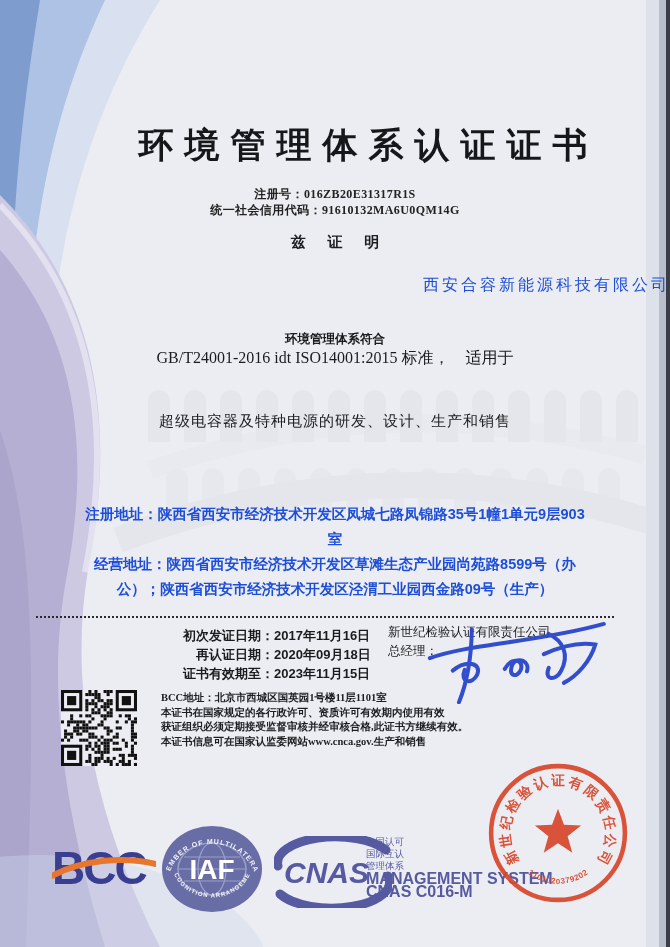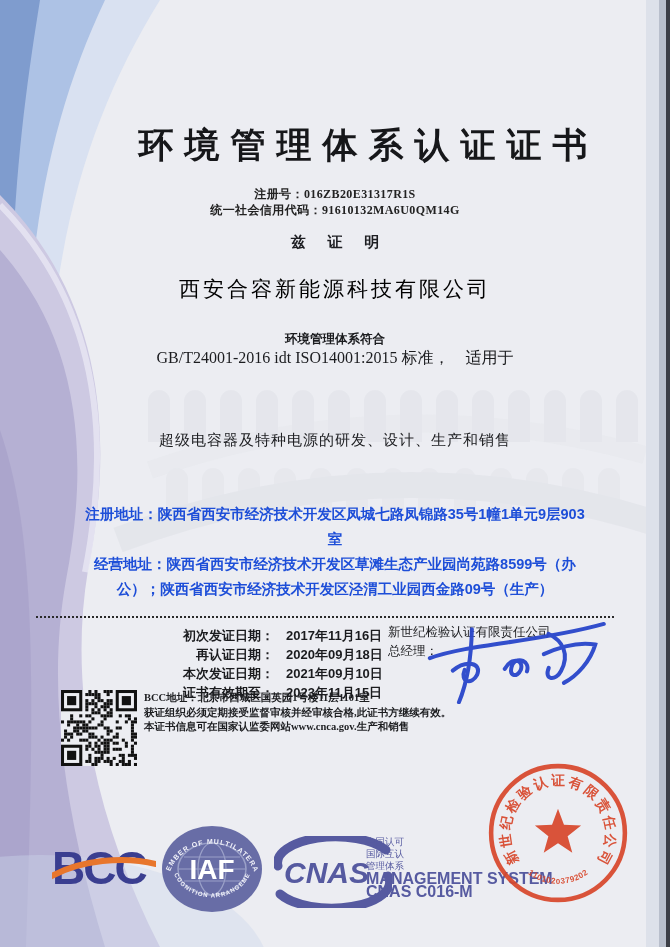--- a/index.html
+++ b/index.html
@@ -9,35 +9,35 @@
     font-family:"Liberation Serif",serif;color:#1b1c1f;
   }
   .abs{position:absolute;}
   .bg{position:absolute;left:0;top:0;z-index:0;}
   .z1{z-index:2;}
   .center{width:100%;text-align:center;left:0;}
 
   .t-title{font-size:35px;font-weight:600;letter-spacing:11px;text-indent:11px;color:#16171a;padding-left:28px;}
   .t-reg{font-size:12px;font-weight:700;letter-spacing:.4px;color:#222;}
   .t-certify{font-size:15px;font-weight:600;letter-spacing:9px;text-indent:9px;color:#1d1e22;}
-  .t-company{font-size:21px;letter-spacing:3px;color:#000000;}
+  .t-company{font-size:16px;letter-spacing:3px;color:#1d4ed8;text-align:right;}
   .t-sys{font-size:12.5px;font-weight:700;}
   .t-std{font-size:16px;}
   .t-scope{font-size:15px;letter-spacing:1px;font-weight:500;}
   .addr{left:84px;top:502px;width:502px;text-align:center;
         font-family:"Liberation Sans",sans-serif;font-weight:700;font-size:14.5px;
         line-height:25px;color:#1d4ed8;}
   .addr p{margin:0;}
   .dotted{left:36px;top:616px;width:578px;border-top:2px dotted #2a2a2a;height:0;}
   .dates{left:58px;top:626px;font-family:"Liberation Sans",sans-serif;font-weight:700;font-size:13px;color:#1a1b1e;padding-left:24px;}
   .drow{display:flex;height:19.2px;align-items:center;}
   .dlabel{display:inline-block;width:192px;text-align:right;}
-  .dval{margin-left:12px;}
+  .dval{margin-left:0;}
   .issuer{font-family:"Liberation Sans",sans-serif;font-weight:400;font-size:12.5px;color:#1a1b1e;}
-  .footer-info{left:144px;top:691px;font-size:10.5px;font-weight:600;line-height:14.6px;color:#1c1d20;}
+  .footer-info{left:161px;top:691px;font-size:10.5px;font-weight:600;line-height:14.6px;color:#1c1d20;}
   .footer-info div{white-space:nowrap;}
   .cnas-text{left:366px;top:836px;font-family:"Liberation Sans",sans-serif;color:#565aa0;}
   .cnas-cn{font-size:9.5px;line-height:12px;}
   .cnas-en{font-size:16px;font-weight:700;line-height:13px;}
   .stamp-cn-char{fill:#d8472b;font-family:"Liberation Sans",sans-serif;font-weight:700;font-size:13.5px;text-anchor:middle;dominant-baseline:middle;}
   .stamp-num-char{fill:#d8472b;font-family:"Liberation Sans",sans-serif;font-weight:700;font-size:8px;text-anchor:middle;dominant-baseline:middle;}
 </style>
 </head>
 <body>
 
@@ -110,41 +110,37 @@
     <span>统一社会信用代码：</span><span>91610132MA6U0QM14G</span>
   </div>
 
   <div class="abs z1 center t-certify" style="top:233px">兹 证 明</div>
 
   <div class="abs z1 center t-company" style="top:275px">西安合容新能源科技有限公司</div>
 
   <div class="abs z1 center t-sys" style="top:331px">环境管理体系符合</div>
   <div class="abs z1 center t-std" style="top:348px">GB/T24001-2016 idt ISO14001:2015 标准，　适用于</div>
 
-  <div class="abs z1 center t-scope" style="top:431px">超级电容器及特种电源的研发、设计、生产和销售</div>
+  <div class="abs z1 center t-scope" style="top:412px">超级电容器及特种电源的研发、设计、生产和销售</div>
 
   <div class="abs z1 addr">
     <p><span>注册地址：</span><span>陕西省西安市经济技术开发区凤城七路凤锦路35号1幢1单元9层903室</span></p>
     <p><span>经营地址：</span><span>陕西省西安市经济技术开发区草滩生态产业园尚苑路8599号（办公）；陕西省西安市经济技术开发区泾渭工业园西金路09号（生产）</span></p>
   </div>
 
   <div class="abs z1 dotted"></div>
 
   <div class="abs z1 dates">
     <div class="drow">
         <span class="dlabel">初次发证日期：</span>
         <span class="dval">2017年11月16日</span>
       </div>
     <div class="drow">
         <span class="dlabel">再认证日期：</span>
         <span class="dval">2020年09月18日</span>
-      </div>
-    <div class="drow">
-        <span class="dlabel">本次发证日期：</span>
-        <span class="dval">2021年09月10日</span>
       </div>
     <div class="drow">
         <span class="dlabel">证书有效期至：</span>
         <span class="dval">2023年11月15日</span>
       </div>
   </div>
 
   <div class="abs z1 issuer" style="left:388px;top:624px">新世纪检验认证有限责任公司</div>
   <div class="abs z1 issuer" style="left:388px;top:643px">总经理：</div>
 
@@ -364,20 +360,21 @@
         <rect x="57" y="3" width="15" height="15" fill="#ecedf2"></rect>
         <rect x="60" y="6" width="9" height="9" fill="#111"></rect>
         <rect x="0" y="54" width="21" height="21" fill="#111"></rect>
         <rect x="3" y="57" width="15" height="15" fill="#ecedf2"></rect>
         <rect x="6" y="60" width="9" height="9" fill="#111"></rect>
       </g>
   </svg>
 
   <div class="abs z1 footer-info">
     <div>BCC地址：北京市西城区国英园1号楼11层1101室</div>
+    <div>本证书在国家规定的各行政许可、资质许可有效期内使用有效</div>
     <div>获证组织必须定期接受监督审核并经审核合格,此证书方继续有效。</div>
     <div>本证书信息可在国家认监委网站www.cnca.gov.生产和销售</div>
   </div>
 
   <svg class="abs z1" style="left:52px;top:836px" width="104" height="62" viewBox="0 0 104 62">
     <text x="0" y="48" font-family="Liberation Sans, sans-serif" font-size="46" font-weight="900" letter-spacing="-2" fill="#3a3e90">BCC</text>
     <path d="M0,40 C28,24 72,20 104,28" stroke="#e8762c" stroke-width="6" fill="none" stroke-linecap="round"></path>
   </svg>
 
   <svg class="abs z1" style="left:160px;top:824px" width="104" height="90" viewBox="0 0 104 90">

